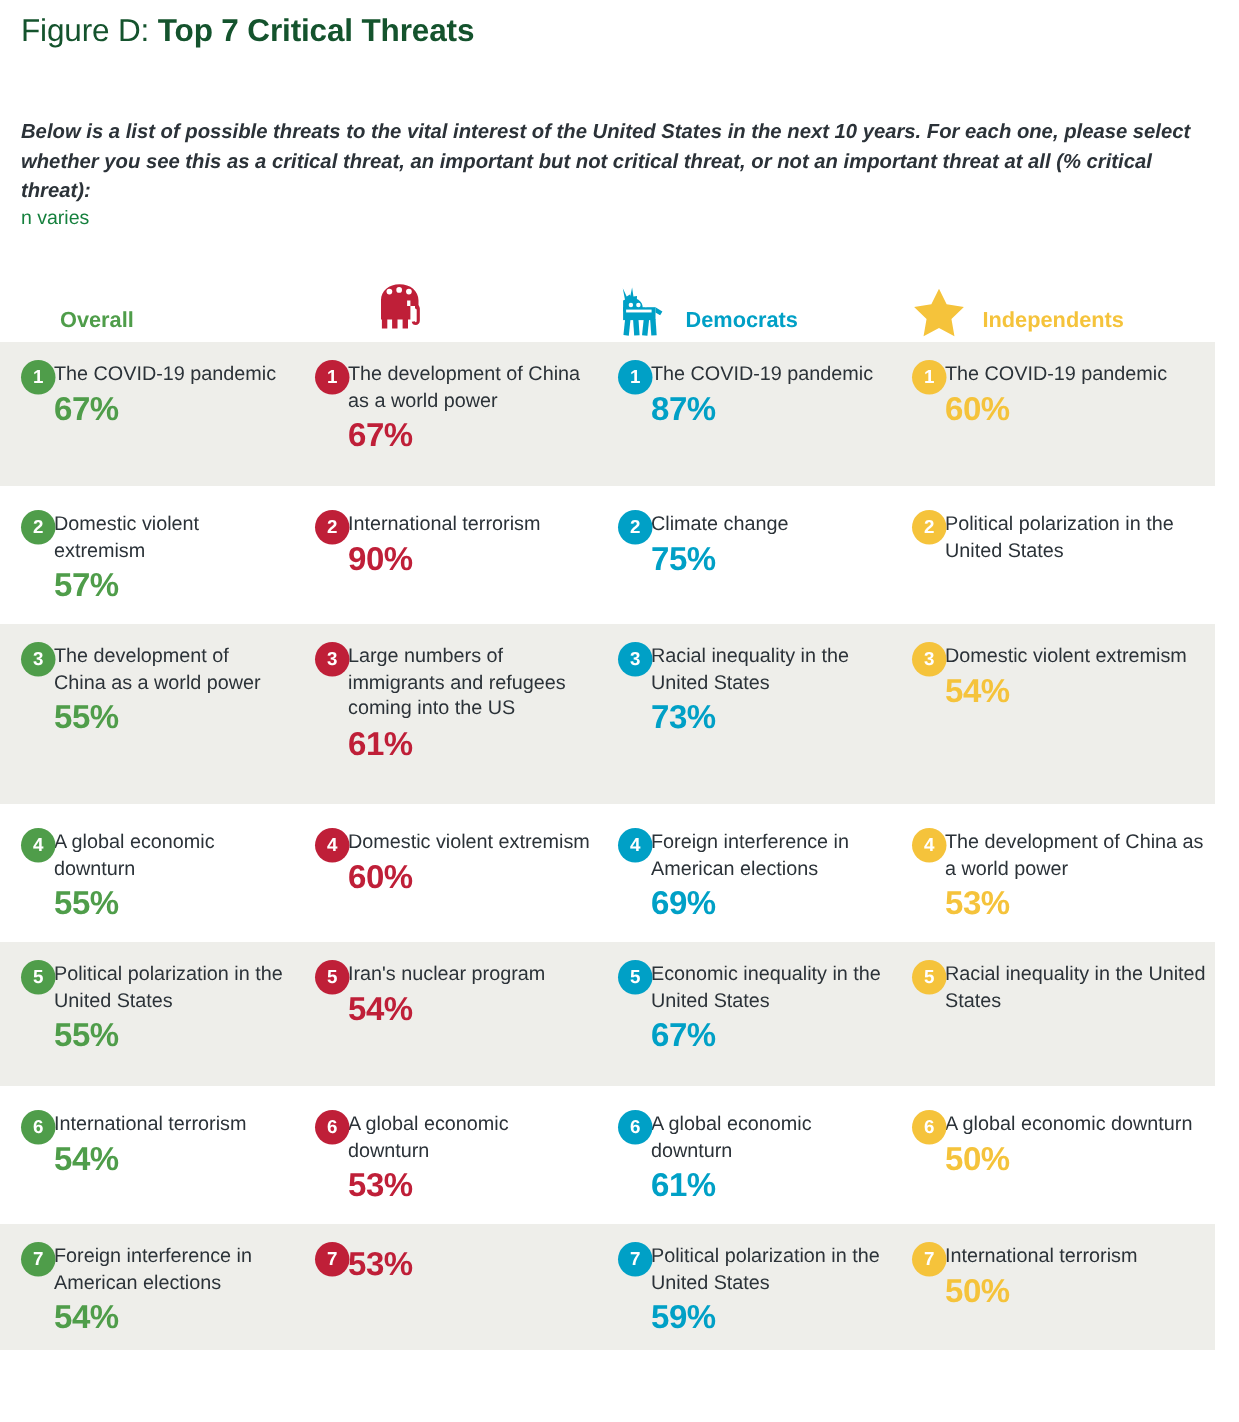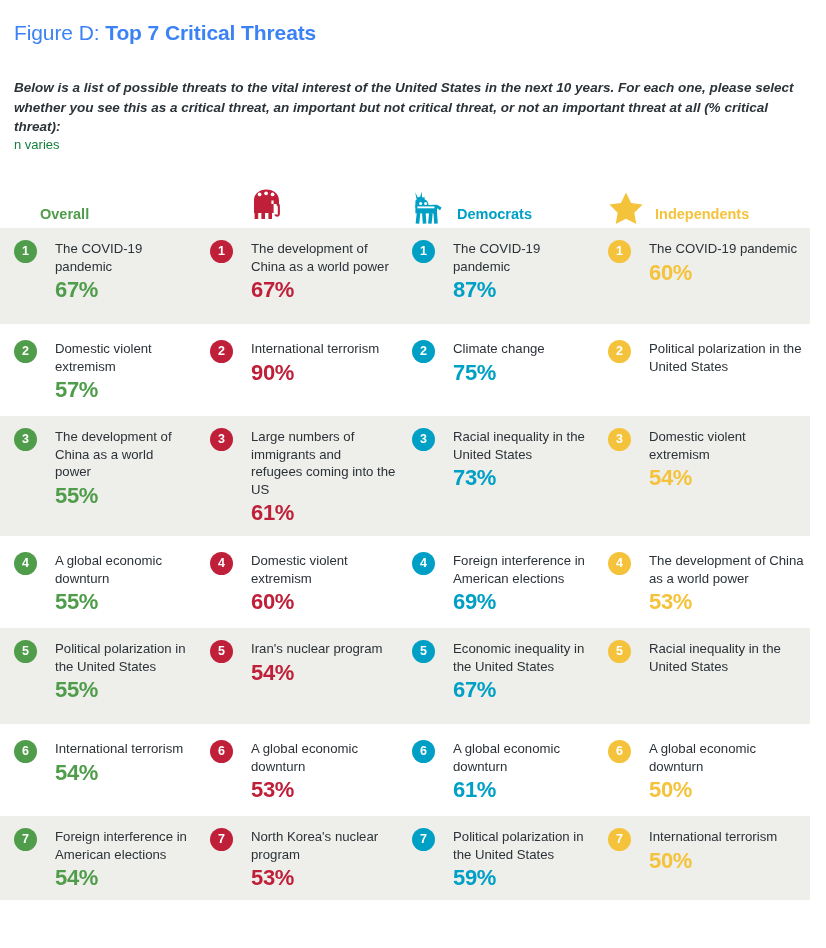--- a/index.html
+++ b/index.html
@@ -22,24 +22,24 @@
     height: 948px;
     box-sizing: border-box;
     padding: 0;
     position: relative;
   }
 
   
   .fig-title {
     position: absolute;
     left: 14px;
-    top: 20px;
+    top: 8px;
     font-size: 21px;
     line-height: 26px;
-    color: #3b82f6;
+    color: #14532d;
     letter-spacing: -0.1px;
     white-space: nowrap;
   }
   .fig-title .label {
     font-weight: 400;
   }
   .fig-title .headline {
     font-weight: 700;
   }
 
@@ -131,21 +131,21 @@
     height: 23px;
     border-radius: 50%;
     color: #ffffff;
     font-size: 12.5px;
     font-weight: 700;
     line-height: 23px;
     text-align: center;
     flex: 0 0 auto;
   }
   .cell-body {
-    margin-left: 41px;
+    margin-left: 22px;
   }
   .cell-label {
     font-size: 13.2px;
     line-height: 17.6px;
     font-weight: 400;
     color: #2b3238;
   }
   .cell-value {
     font-size: 22px;
     font-weight: 700;
@@ -425,21 +425,20 @@
           <div class="cell" style="left: 14px; width: 176px;">
             <div class="badge" style="background: rgb(79, 157, 74);">7</div>
             <div class="cell-body">
               <div class="cell-label">Foreign interference in American elections</div>
               <div class="cell-value" style="color: rgb(79, 157, 74);">54%</div>
             </div>
           </div>
           <div class="cell" style="left: 210px; width: 186px;">
             <div class="badge" style="background: rgb(191, 31, 56);">7</div>
             <div class="cell-body">
-              <div class="cell-label">North Korea's nuclear program</div>
               <div class="cell-value" style="color: rgb(191, 31, 56);">53%</div>
             </div>
           </div>
           <div class="cell" style="left: 412px; width: 180px;">
             <div class="badge" style="background: rgb(0, 160, 198);">7</div>
             <div class="cell-body">
               <div class="cell-label">Political polarization in the United States</div>
               <div class="cell-value" style="color: rgb(0, 160, 198);">59%</div>
             </div>
           </div>

